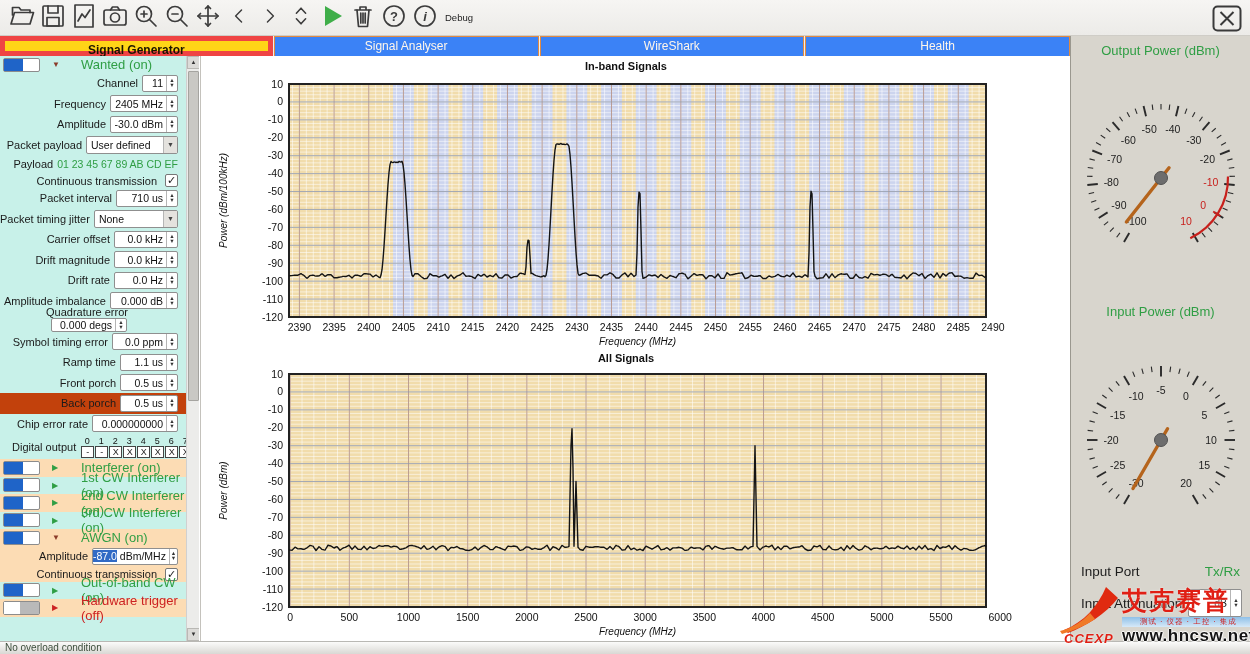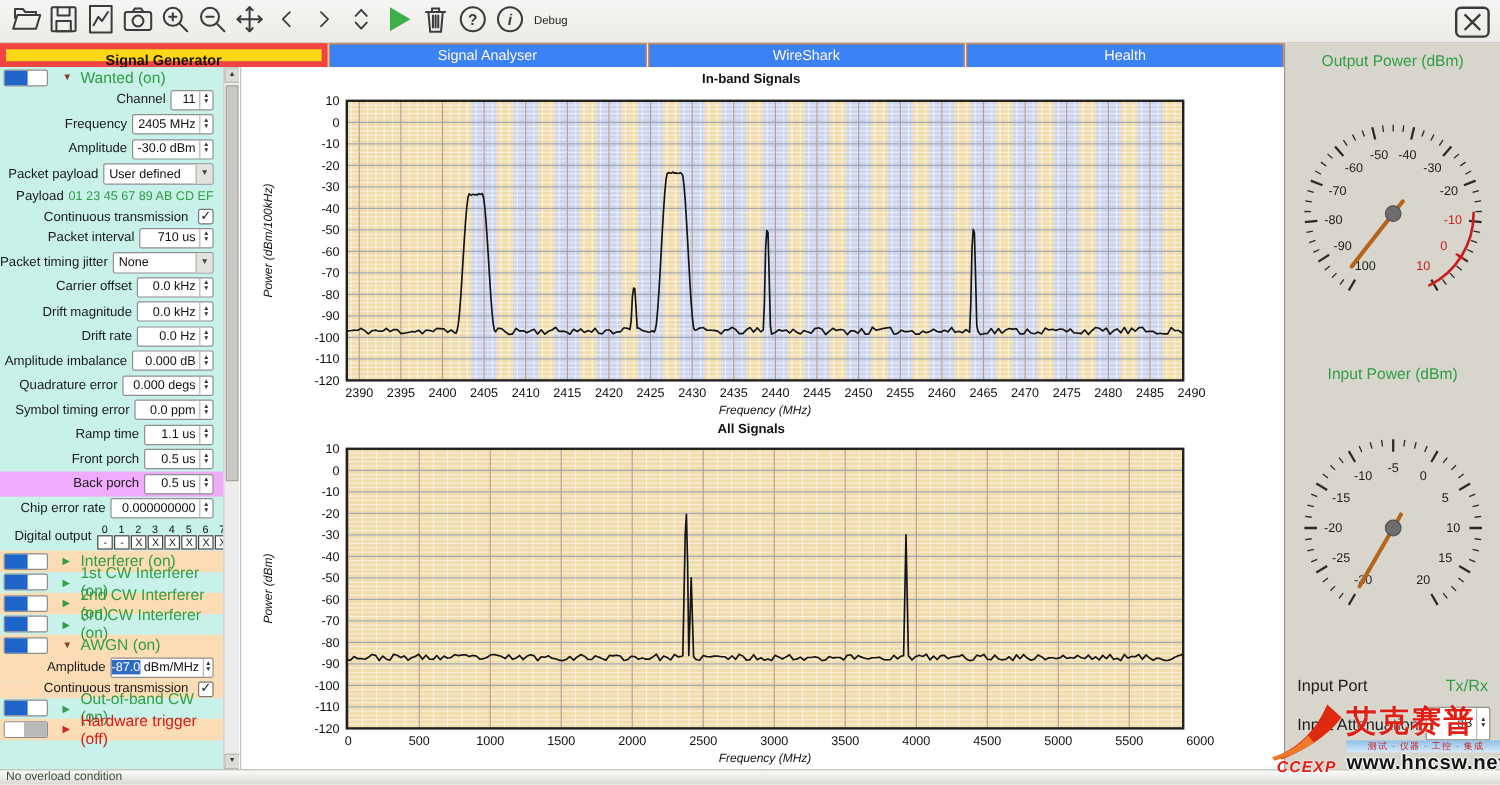--- a/index.html
+++ b/index.html
@@ -28,21 +28,21 @@
   
   .sidebar { position:absolute; left:0; top:56px; width:199px; height:585px; background:#c8f1e9; overflow:hidden; }
   .sb-rows { position:absolute; left:0; top:0; width:186px; }
   .sb-head { display:flex; align-items:center; height:17.5px; padding-left:3px; }
   .sb-head.exp { height:17px; }
   .toggle { width:37px; height:14px; border:1px solid #8c8c8c; border-radius:2px; background:#fff; display:flex; flex:none; }
   .toggle .knob-on  { width:55%; height:100%; background:#1f64c8; }
   .toggle .knob-off-l { width:45%; height:100%; background:#fff; }
   .toggle .knob-off-r { width:55%; height:100%; background:#b9b9b9; }
   .sb-arrow { font-size:8px; margin:0 6px 0 12px; width:9px; flex:none; }
-  .sb-title { font-size:13px; }
+  .sb-title { font-size:13px;margin-left:14px; }
   .sb-row { display:flex; align-items:center; justify-content:flex-end; height:20.5px; padding-right:8px; }
   .sb-row.h15 { height:15px; } .sb-row.h18 { height:18px; } .sb-row.h25 { height:25px; }
   .sb-label { font-size:11px; color:#1a1a1a; margin-right:4px; white-space:nowrap; }
   .spinbox { height:17px; background:#fff; border:1px solid #8f8f8f; border-radius:2px;
              display:flex; align-items:center; }
   .spin-val { flex:1; font-size:10.5px; color:#111; text-align:right; padding-right:3px; white-space:nowrap; }
   .spin-val .sel { background:#316ac5; color:#fff; }
   .spin-btns { width:11px; height:100%; border-left:1px solid #b5b5b5; display:flex; flex-direction:column;
                align-items:center; justify-content:center; font-size:5.5px; color:#333; line-height:5px; }
   .dropbox { height:18px; background:#fff; border:1px solid #8f8f8f; border-radius:2px; display:flex; align-items:center; }
@@ -307,21 +307,21 @@
         <div class="sb-row" style="background: rgb(200, 241, 233);">
           <div class="sb-label">Amplitude imbalance</div>
           <div class="spinbox" style="width: 68px;">
             <div class="spin-val">0.000 dB</div>
             <div class="spin-btns">
               <span>▲</span>
               <span>▼</span>
             </div>
           </div>
         </div>
-        <div class="sb-row" style="background: rgb(200, 241, 233);">
+        <div class="sb-row" style="background: rgb(200, 241, 233); flex-direction: column;">
           <div class="sb-label">Quadrature error</div>
           <div class="spinbox" style="width: 76px;">
             <div class="spin-val">0.000 degs</div>
             <div class="spin-btns">
               <span>▲</span>
               <span>▼</span>
             </div>
           </div>
         </div>
         <div class="sb-row" style="background: rgb(200, 241, 233);">
@@ -347,21 +347,21 @@
         <div class="sb-row" style="background: rgb(200, 241, 233);">
           <div class="sb-label">Front porch</div>
           <div class="spinbox" style="width: 58px;">
             <div class="spin-val">0.5 us</div>
             <div class="spin-btns">
               <span>▲</span>
               <span>▼</span>
             </div>
           </div>
         </div>
-        <div class="sb-row" style="background: #f0abfc;">
+        <div class="sb-row" style="background: #c2410c;">
           <div class="sb-label">Back porch</div>
           <div class="spinbox" style="width: 58px;">
             <div class="spin-val">0.5 us</div>
             <div class="spin-btns">
               <span>▲</span>
               <span>▼</span>
             </div>
           </div>
         </div>
         <div class="sb-row" style="background: rgb(200, 241, 233);">

